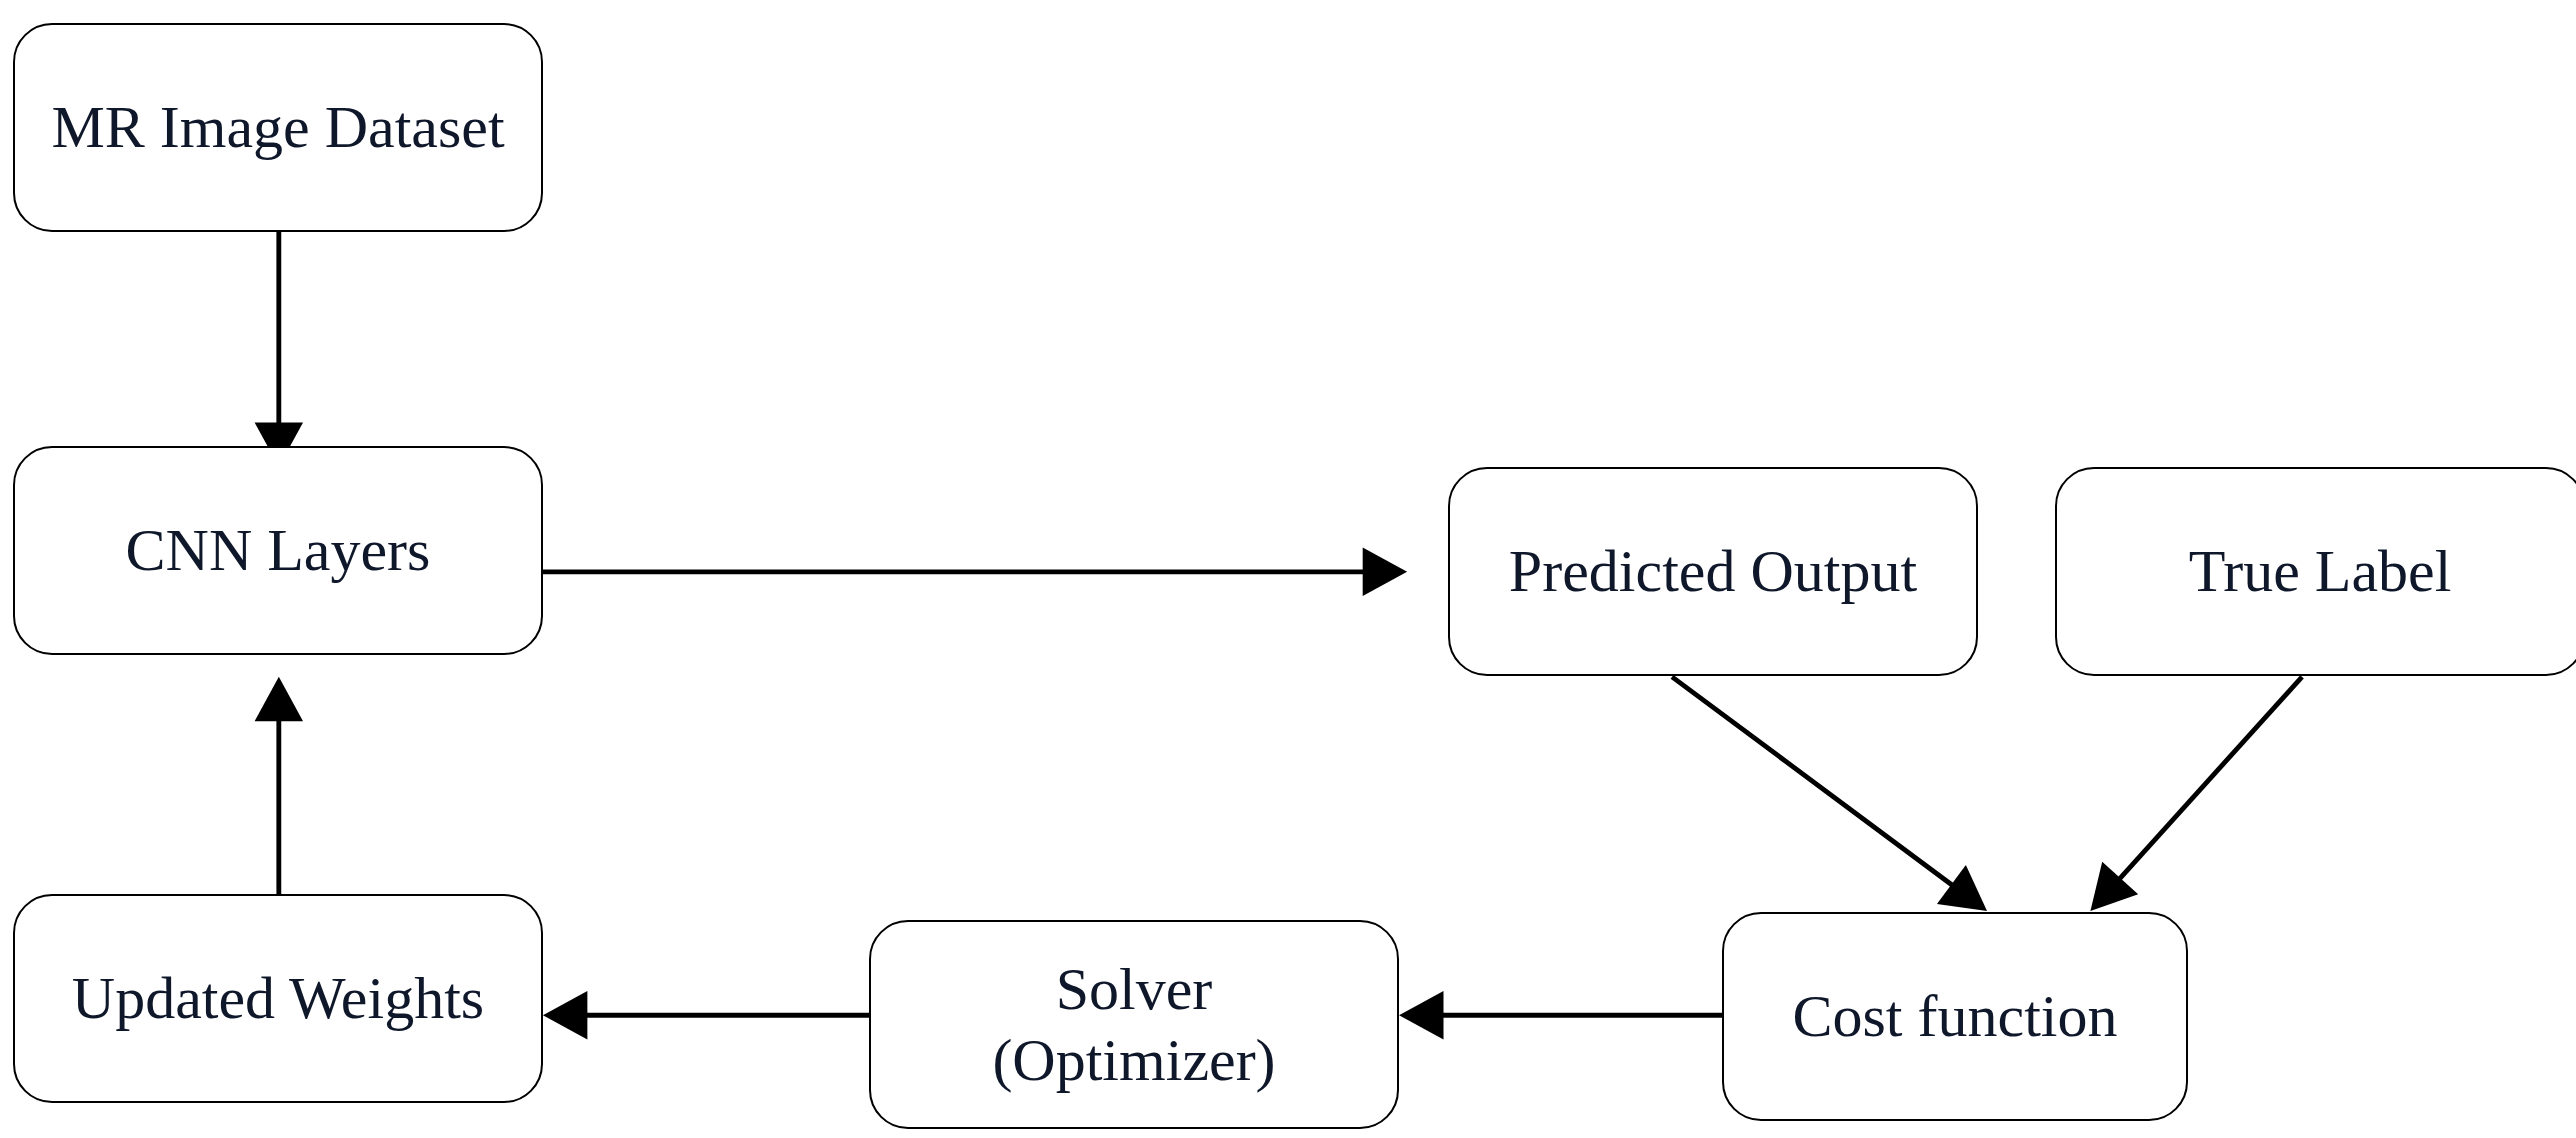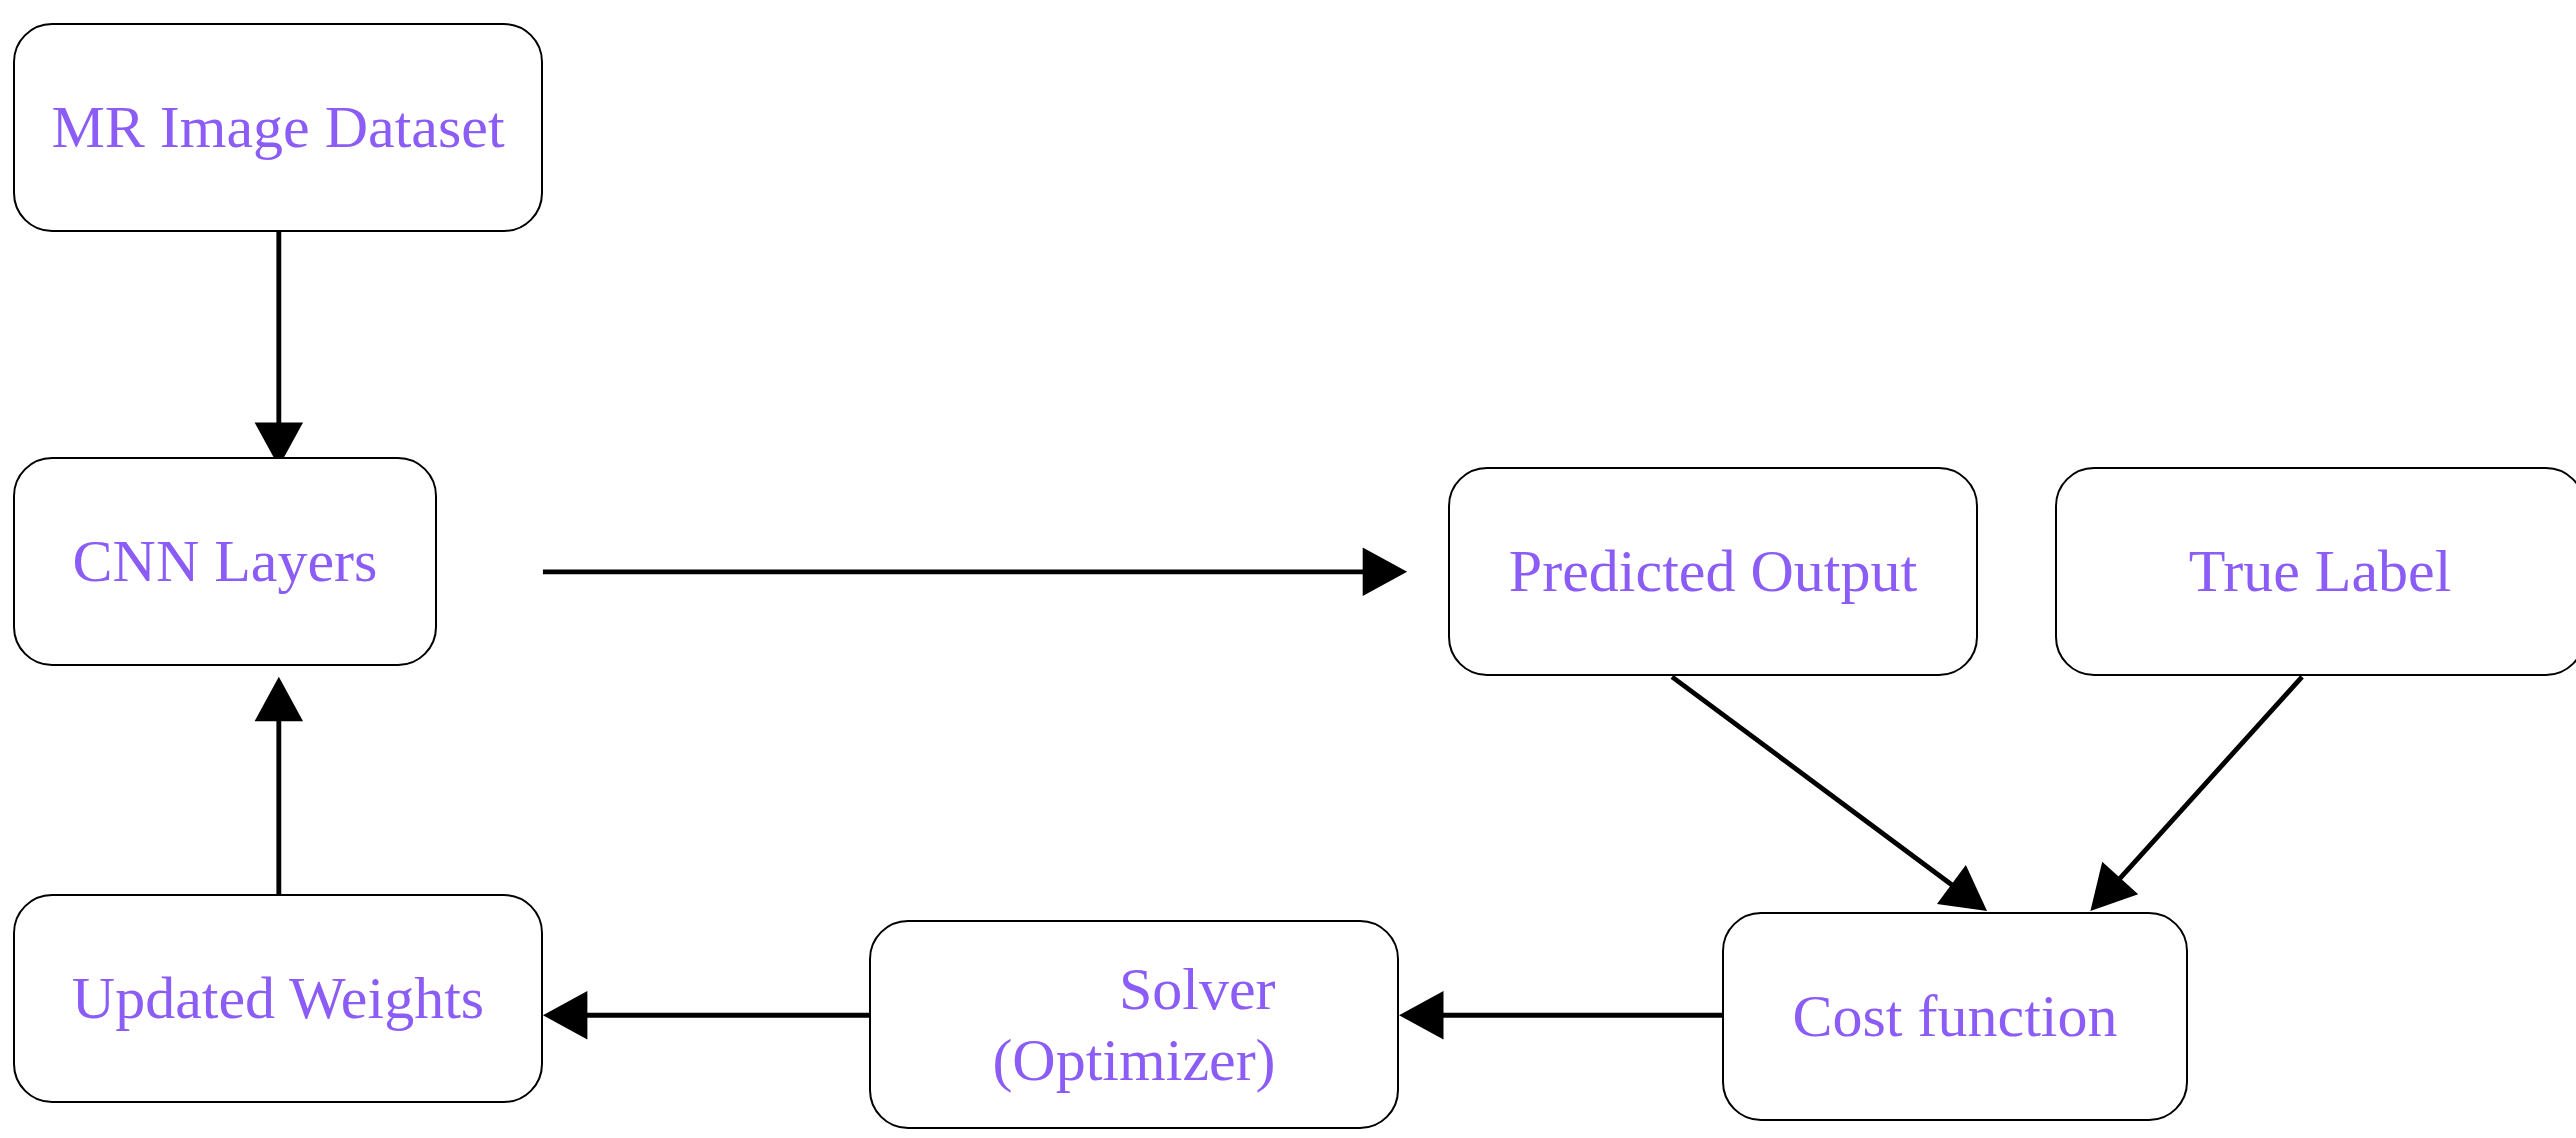--- a/index.html
+++ b/index.html
@@ -29,24 +29,23 @@
     border: 2.4px solid #000000;
     border-radius: 39px;
     display: flex;
     align-items: center;
     justify-content: center;
     text-align: center;
   }
   .node-label {
     font-size: 60px;
     line-height: 1.18;
-    color: #8b5cf6;
+    color: #0f172a;
     white-space: pre-line;
     letter-spacing: 0px;
-    text-align: right;
   }
 </style>
 </head>
 <body>
 
 <div class="canvas">
 
   <svg class="edges-layer" viewBox="0 0 3189 1409" xmlns="http://www.w3.org/2000/svg">
       <line x1="345" y1="287" x2="345" y2="525" stroke="#000000" stroke-width="6"></line>
       <polygon points="345,578 315,523 375,523" fill="#000000"></polygon>
@@ -61,21 +60,21 @@
       <line x1="1076" y1="1257" x2="725" y2="1257" stroke="#000000" stroke-width="6"></line>
       <polygon points="672,1257 727,1227 727,1287" fill="#000000"></polygon>
       <line x1="345" y1="1129" x2="345" y2="891" stroke="#000000" stroke-width="6"></line>
       <polygon points="345,838 375,893 315,893" fill="#000000"></polygon>
     </svg>
 
   <div class="node" style="left: 13px; top: 22.6px; width: 530px; height: 209px;">
     <div class="node-label">MR Image Dataset</div>
   </div>
 
-  <div class="node" style="left: 13px; top: 457px; width: 424px; height: 209px;">
+  <div class="node" style="left: 13px; top: 446px; width: 530px; height: 209px;">
     <div class="node-label">CNN Layers</div>
   </div>
 
   <div class="node" style="left: 1407px; top: 467px; width: 530px; height: 209px; margin-left: 41px;">
     <div class="node-label">Predicted Output</div>
   </div>
 
   <div class="node" style="left: 2026px; top: 467px; width: 530px; height: 209px; margin-left: 29px;">
     <div class="node-label">True Label</div>
   </div>

